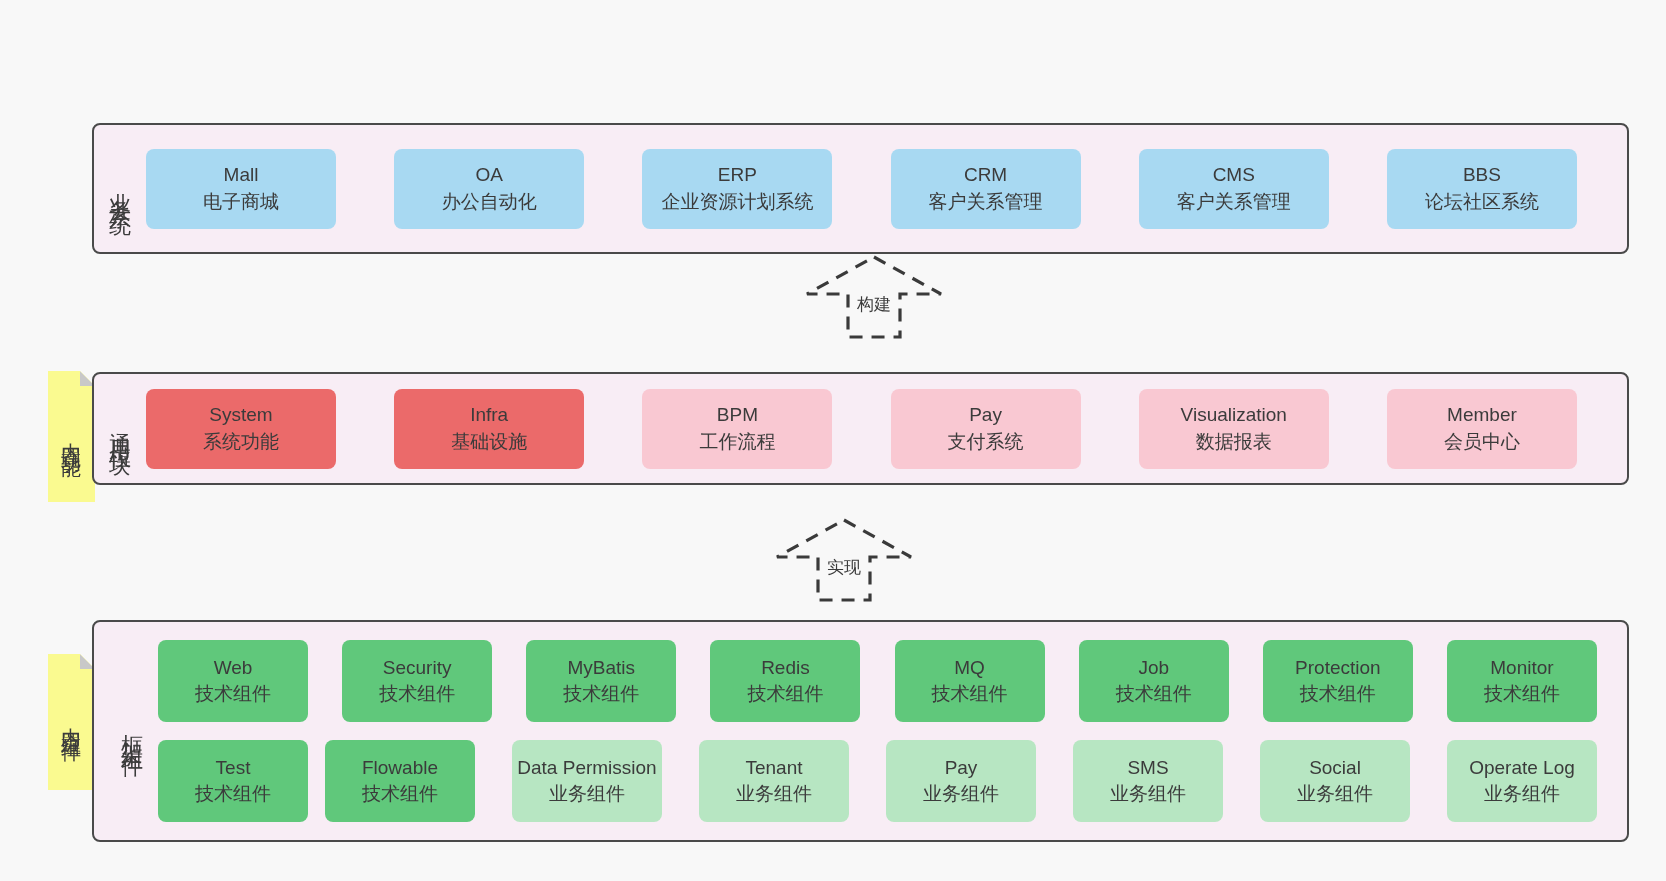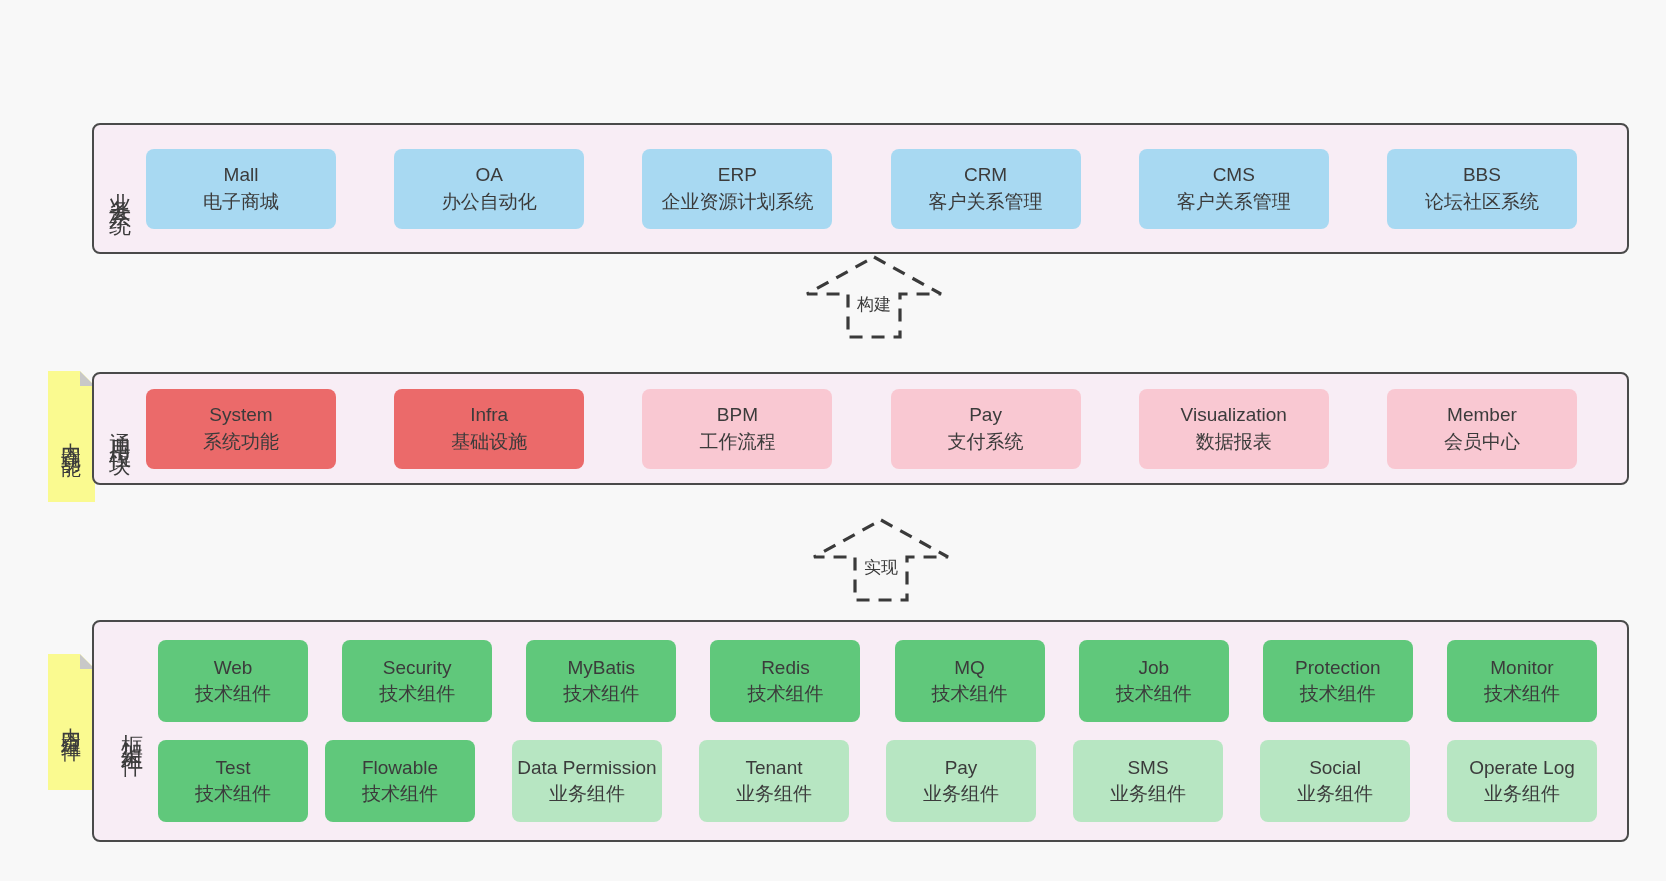--- a/index.html
+++ b/index.html
@@ -53,21 +53,21 @@
   .sticky.s2{top:654px;height:136px;}
   .sticky .fold{position:absolute;top:0;right:0;width:15px;height:15px;
     background:var(--sticky-fold);clip-path:polygon(0 0,100% 100%,0 100%);}
   .sticky-text{
     writing-mode:vertical-rl;text-orientation:upright;
     font-size:20px;letter-spacing:5px;line-height:1;color:var(--text);
   }
 
   .arrow{position:absolute;width:148px;height:86px;z-index:1;}
   .arrow.a1{left:800px;top:254px;}
-  .arrow.a2{left:807px;top:517px;text-align:center;}
+  .arrow.a2{left:770px;top:517px;text-align:center;}
   .arrow svg{position:absolute;left:0;top:0;}
   .arrow-label{
     position:absolute;left:50%;top:38px;transform:translateX(-50%);
     background:var(--page-bg);padding:1px 4px;font-size:17px;white-space:nowrap;
   }
 </style>
 </head>
 <body>
 
 <div id="diagram">

